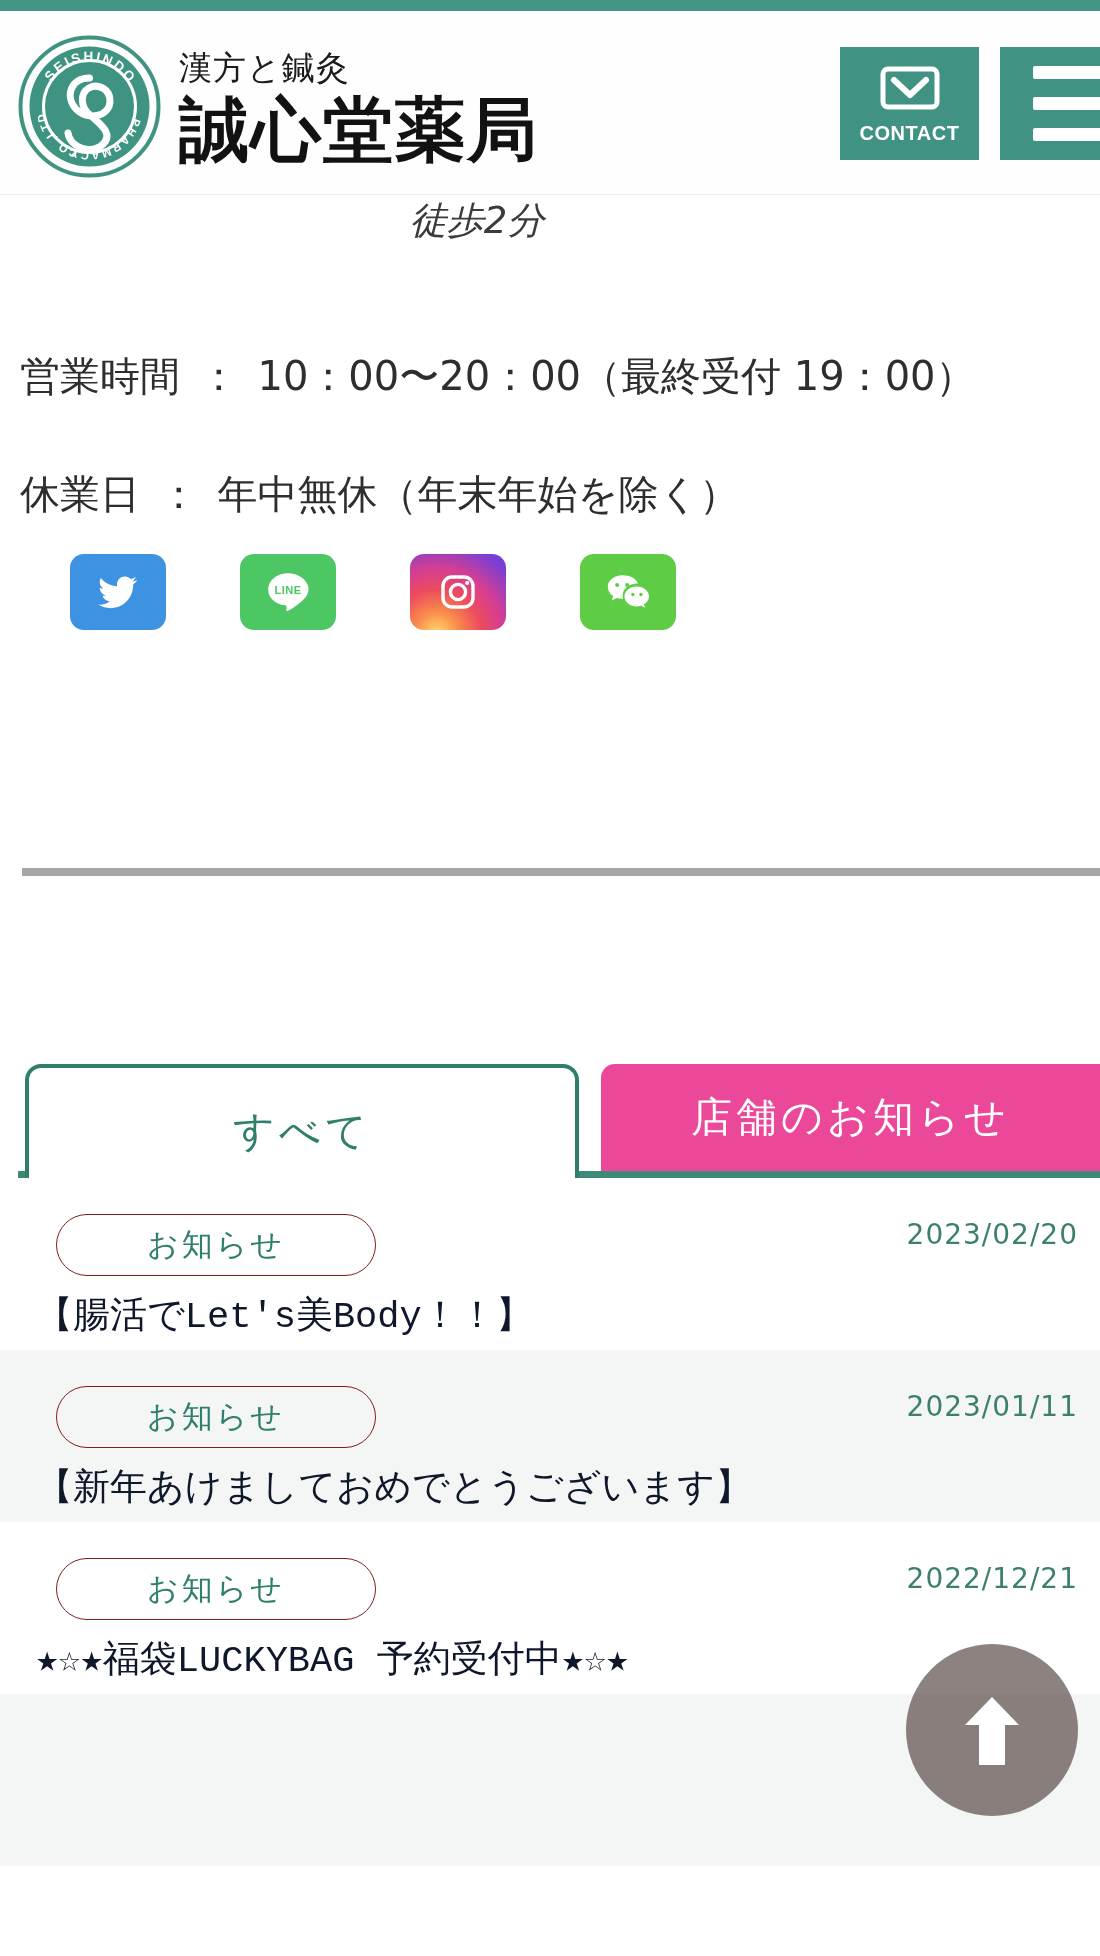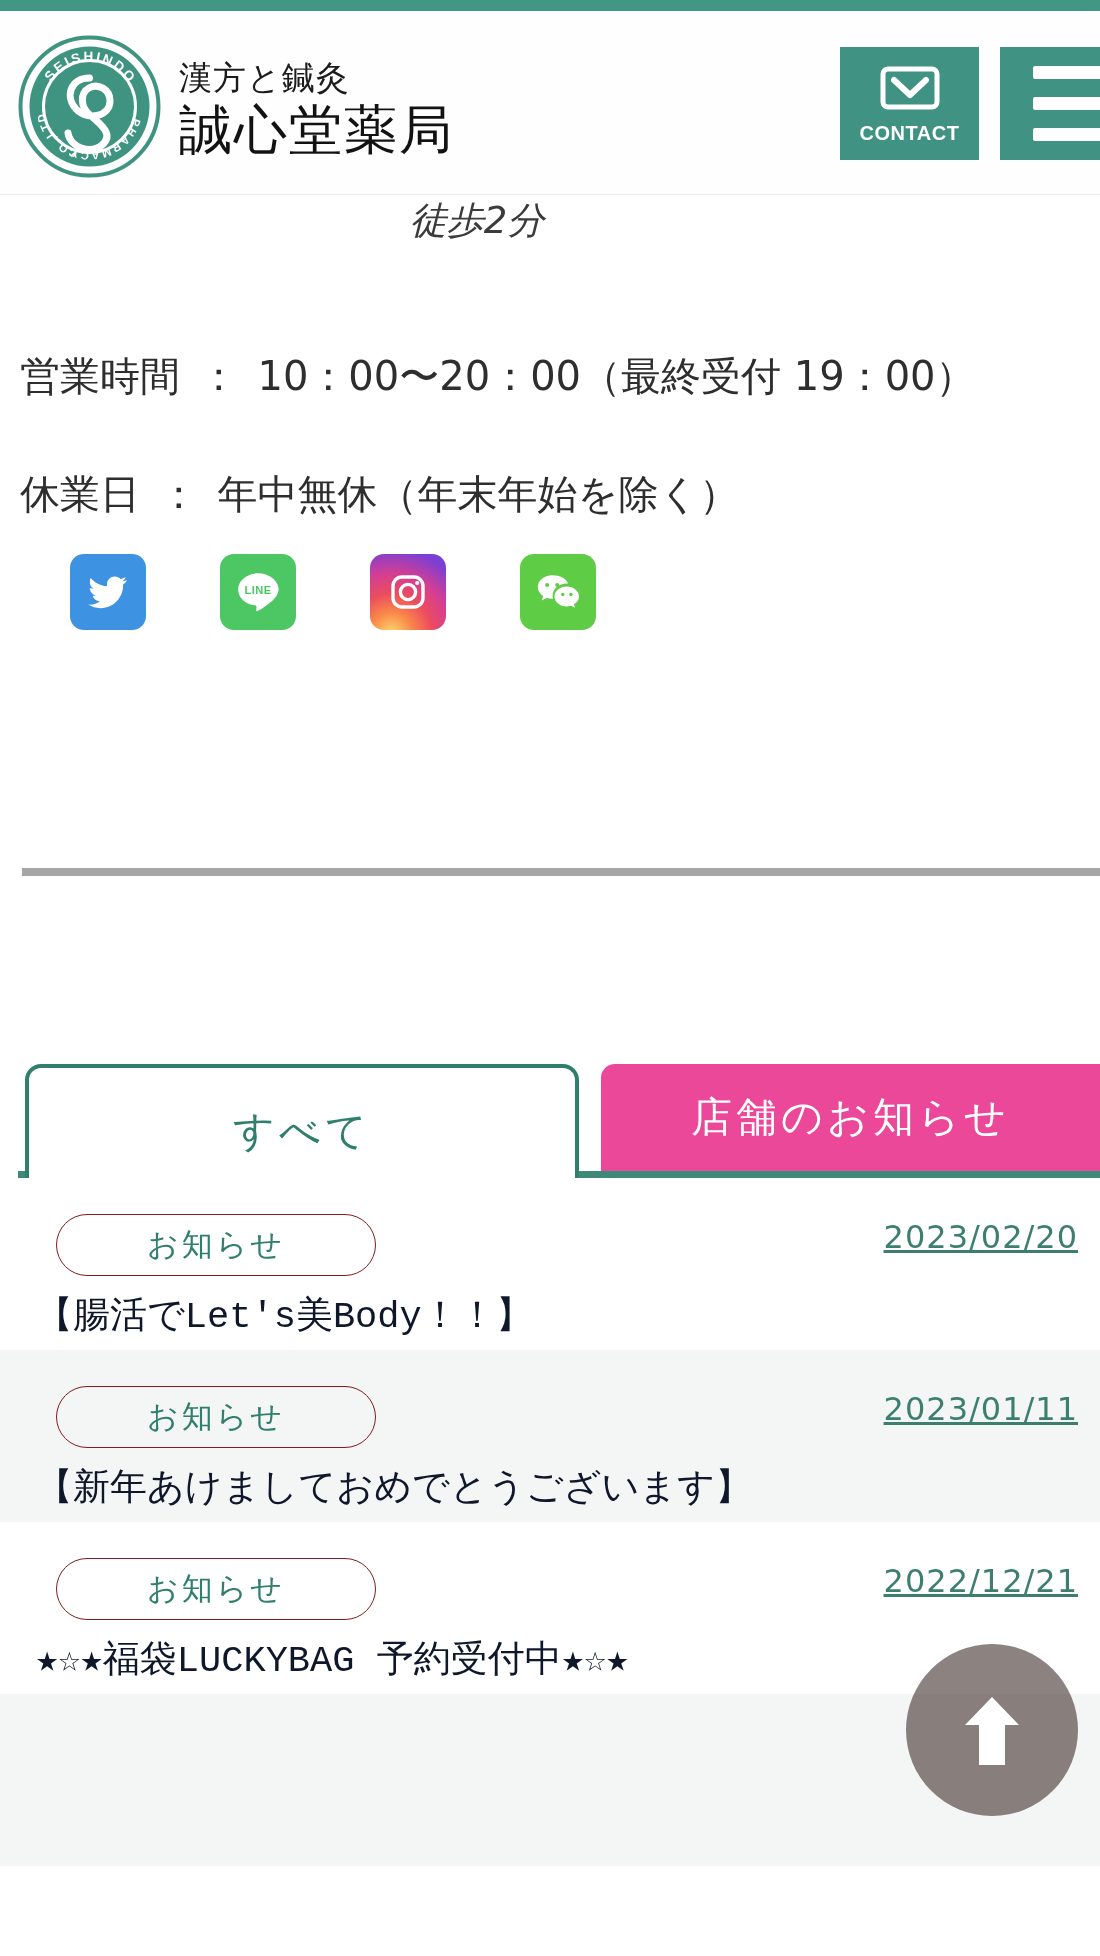--- a/index.html
+++ b/index.html
@@ -62,24 +62,24 @@
     font-size: 33px;
     line-height: 1.15;
     color: #1c1c1c;
     letter-spacing: 1px;
     font-weight: 400;
     margin-top: 12px;
   }
 
   .brand-main {
     font-family: "DejaVu Sans", sans-serif;
-    font-size: 53px;
+    font-size: 70px;
     line-height: 1.18;
     color: #121212;
-    font-weight: 400;
+    font-weight: 700;
     letter-spacing: 2px;
     margin-top: 2px;
   }
 
   
   .contact-btn {
     position: absolute;
     top: 36px; left: 840px;
     width: 139px;
     height: 113px;
@@ -164,21 +164,21 @@
 
   
   .social-row {
     position: absolute;
     top: 358px; left: 70px;
     display: flex;
     gap: 74px;
   }
 
   .social-icon {
-    width: 76px; height: 76px;
+    width: 96px; height: 76px;
     border-radius: 14px;
     display: flex; align-items: center; justify-content: center;
     cursor: pointer;
     overflow: hidden;
   }
 
   .sc-twitter   { background: #3d92e2; }
   .sc-line      { background: #4cc764; }
   .sc-instagram {
     background: radial-gradient(circle at 28% 105%, #fdd36a 2%, #f9884a 22%, #ec4b5f 42%, #d53e92 62%, #7a3fd4 88%);
@@ -280,24 +280,23 @@
     display: flex;
     align-items: center;
     justify-content: center;
     background: transparent;
   }
 
   .news-date {
     position: absolute;
     right: 22px; top: 4px;
     font-family: "DejaVu Sans", sans-serif;
-    font-size: 32px;
+    font-size: 28px;
     color: #3c7f6f;
     letter-spacing: 1px;
-    text-decoration: underline;
   }
 
   .news-title {
     position: absolute;
     top: 112px; left: 36px;
     font-family: Liberation Mono, monospace;
     font-size: 37px;
     color: #0f172a;
     white-space: nowrap;
     letter-spacing: 0px;

